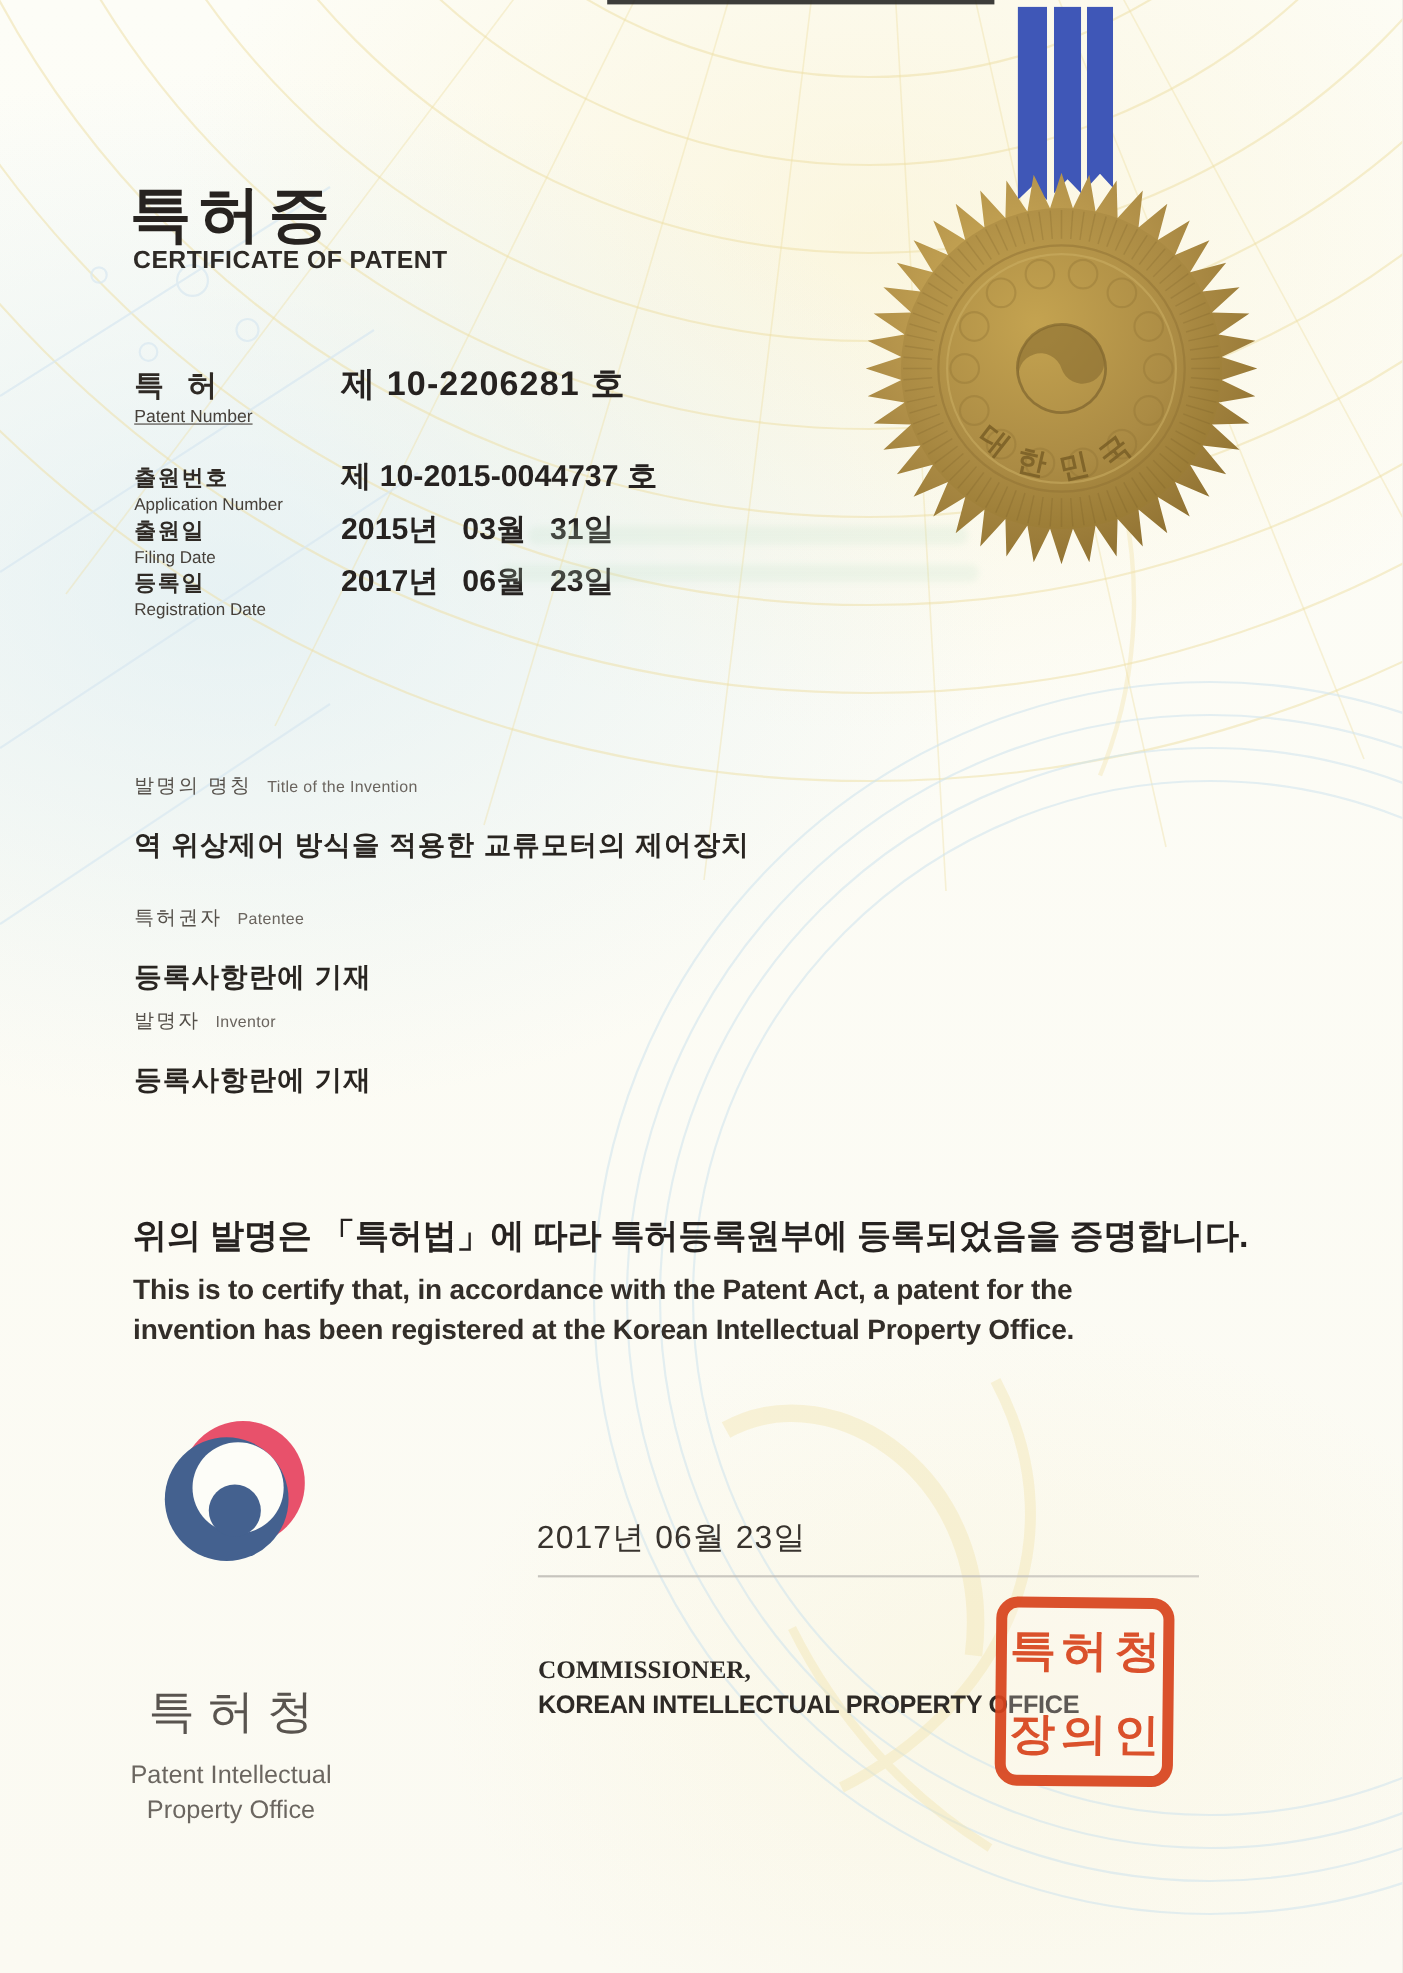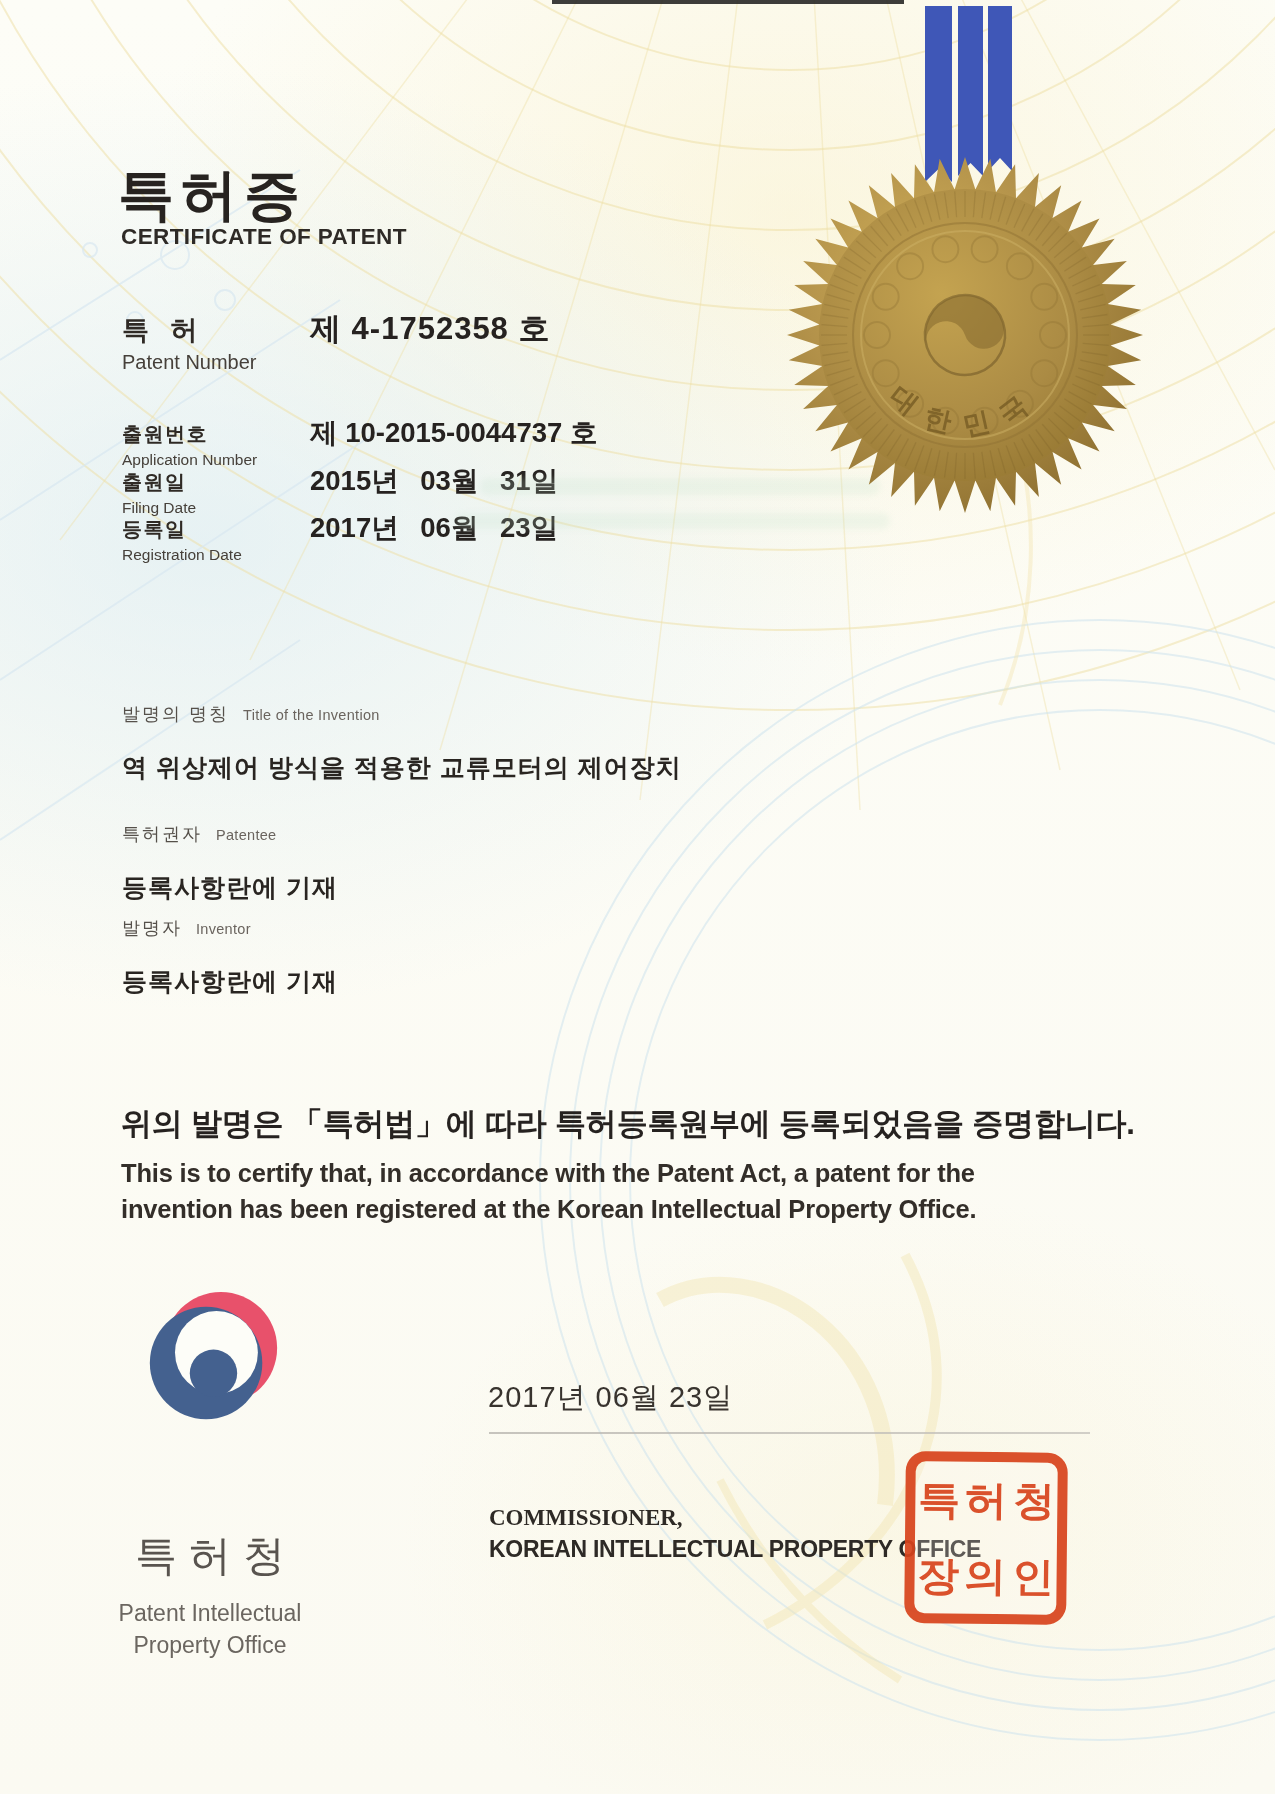--- a/index.html
+++ b/index.html
@@ -29,21 +29,21 @@
   
   .title-ko{position:absolute;left:118px;top:158px;font-size:56px;font-weight:800;letter-spacing:7px;color:#272320;}
   .title-en{position:absolute;left:121px;top:224px;font-size:22.5px;font-weight:700;letter-spacing:.4px;color:#2e2a26;}
 
   
   .field{position:absolute;left:122px;}
   .lab-ko{font-weight:700;color:#2f2a25;}
   .lab-en{color:#46403a;margin-top:3px;}
   .val{position:absolute;left:188px;top:-4px;font-weight:700;color:#262220;white-space:nowrap;}
   .f1 .lab-ko{font-size:27px;letter-spacing:7px;}
-  .f1 .lab-en{font-size:20px;}
+  .f1 .lab-en{font-size:16px;text-decoration:underline;}
   .f1 .val{font-size:31px;letter-spacing:1px;}
   .fs .lab-ko{font-size:20px;letter-spacing:1.5px;}
   .fs .lab-en{font-size:15.5px;}
   .fs .val{font-size:27.5px;top:-6px;}
   .val.date{word-spacing:14px;}
 
   
   .sect{position:absolute;left:122px;}
   .sect .hdr{font-size:18px;color:#55504a;letter-spacing:2px;}
   .sect .hdr .en{font-size:14.5px;color:#6a645e;letter-spacing:.3px;margin-left:14px;}
@@ -268,24 +268,24 @@
       <path d="M -40 0 A 40 40 0 0 1 40 0 A 20 20 0 0 1 0 0 A 20 20 0 0 0 -40 0 Z" fill="rgba(132,104,45,.55)"></path>
     </g>
     <text font-size="27" font-weight="700" letter-spacing="16" fill="#7a5f26" opacity=".85">
       <textPath href="#medalArc" startOffset="50%" text-anchor="middle">대한민국</textPath>
     </text>
   </svg>
 
   <div class="fg title-ko">특허증</div>
   <div class="fg title-en">CERTIFICATE OF PATENT</div>
 
-  <div class="field f1" style="top:312px;">
+  <div class="field f1" style="top:332px;">
     <div class="lab-ko">특 허</div>
     <div class="lab-en">Patent Number</div>
-    <div class="val">제 4-1752358 호</div>
+    <div class="val">제 10-2206281 호</div>
   </div>
 
   <div class="field fs" style="top:421px;">
     <div class="lab-ko">출원번호</div>
     <div class="lab-en">Application Number</div>
     <div class="val">제 10-2015-0044737 호</div>
   </div>
 
   <div class="field fs" style="top:469px;">
     <div class="lab-ko">출원일</div>

